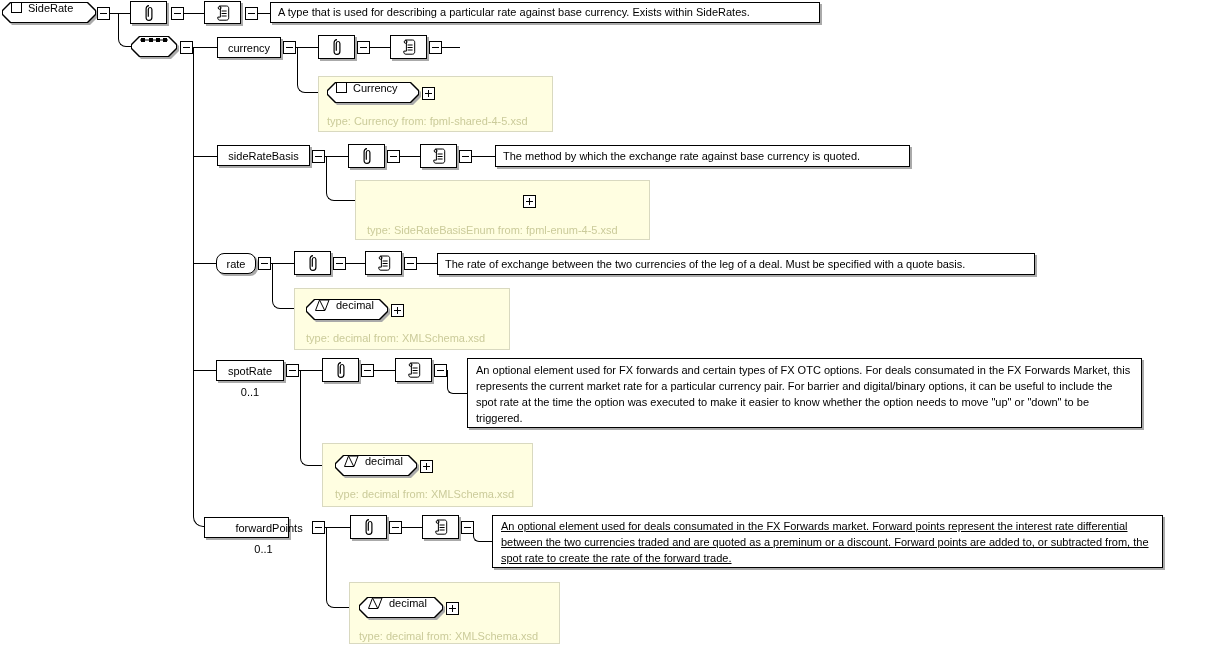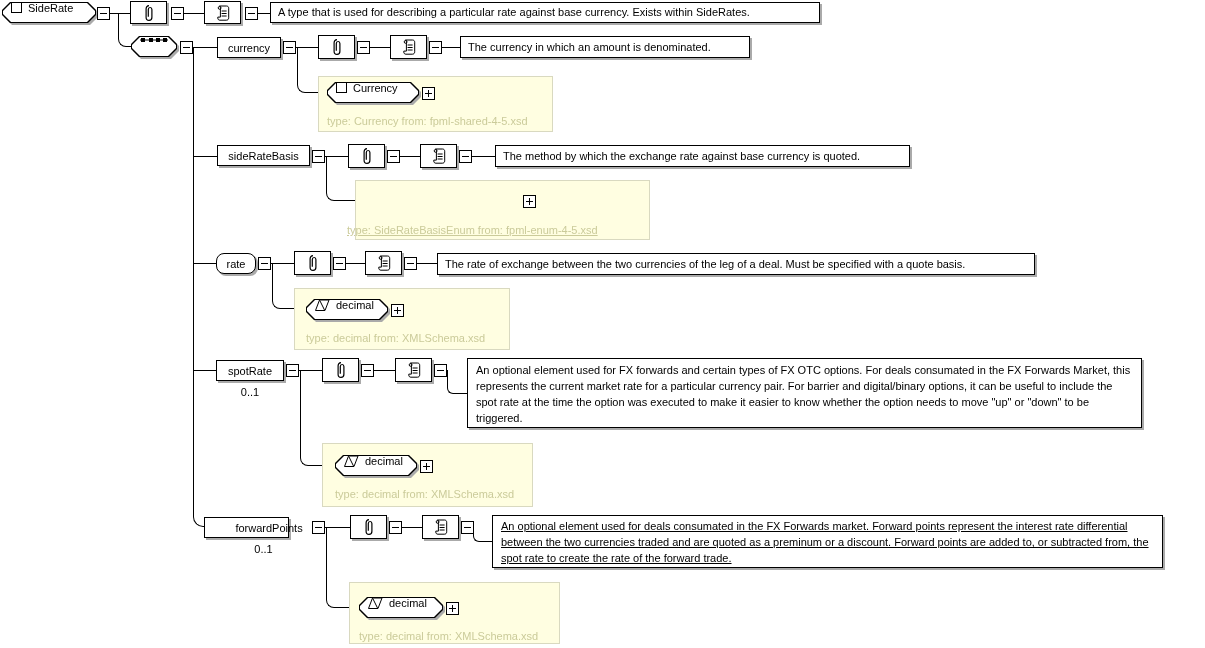--- a/index.html
+++ b/index.html
@@ -116,23 +116,20 @@
     <svg width="15" height="18" viewBox="0 0 15 18">
       <path d="M4.5 2 h7 c1.4 0 2.2 1 2.2 2.2 v9.6 c0 1.6 -1 2.4 -2.4 2.4 h-6.4 c-1.3 0 -2.1 -0.8 -2.1 -2.1 v-1 h2.6 V4.2 c0 -1.2 -0.3 -2.2 -0.9 -2.2 z" fill="#fff" stroke="#000" stroke-width="1"></path>
       <circle cx="4.6" cy="3.9" r="1.4" fill="none" stroke="#000" stroke-width="1"></circle>
       <line x1="6.6" y1="7" x2="11.6" y2="7" stroke="#000" stroke-width="1"></line>
       <line x1="6.6" y1="9.5" x2="11.6" y2="9.5" stroke="#000" stroke-width="1"></line>
       <line x1="6.6" y1="12" x2="11.6" y2="12" stroke="#000" stroke-width="1"></line>
     </svg>
   </div>
   <div class="toggle" style="left:429px;top:41px;"></div>
   <div class="hline" style="left:442px;top:47px;width:18px;"></div>
-  <div class="box docbox" style="left:460px;top:36px;width:290px;height:22px;">
-    <span>The currency in which an amount is denominated.</span>
-  </div>
   <div class="lcon" style="left:297px;top:47px;width:30px;height:46px;"></div>
   <div class="typebox" style="left:318px;top:76px;width:235px;height:56px;"></div>
   <div class="oct" style="left:327px;top:82px;width:92px;height:21px;">
     <div class="sh"></div>
       <div class="bd"></div>
       <div class="fl"></div>
     <div class="ct">
       <span class="sq-icon"></span>
       <span>Currency</span>
     </div>
@@ -162,21 +159,21 @@
     </svg>
   </div>
   <div class="toggle" style="left:459px;top:150px;"></div>
   <div class="hline" style="left:472px;top:156px;width:23px;"></div>
   <div class="box docbox" style="left:495px;top:145px;width:415px;height:22px;">
     <span>The method by which the exchange rate against base currency is quoted.</span>
   </div>
   <div class="lcon" style="left:326px;top:156px;width:41px;height:45px;"></div>
   <div class="typebox" style="left:355px;top:180px;width:295px;height:60px;"></div>
   <div class="toggle plus" style="left:523px;top:195px;"></div>
-  <div class="caption" style="left:347px;top:224px;text-decoration:underline;">type: SideRateBasisEnum from: fpml-enum-4-5.xsd</div>
+  <div class="caption" style="left:367px;top:224px;">type: SideRateBasisEnum from: fpml-enum-4-5.xsd</div>
 
   <div class="box elem" style="left:216px;top:253px;width:40px;height:21px;border-radius:8px;">
     <span>rate</span>
   </div>
   <div class="toggle" style="left:258px;top:257px;"></div>
   <div class="hline" style="left:271px;top:263px;width:23px;"></div>
   <div class="box iconbox" style="left:294px;top:251px;width:37px;height:24px;">
     <svg width="14" height="18" viewBox="0 0 14 18">
       <path d="M7 1.6 C5 1.6 4.1 3 4.1 4.7 L4.1 13.2 C4.1 15.2 5.3 16.4 7 16.4 C8.7 16.4 9.9 15.2 9.9 13.2 L9.9 5.4 C9.9 4.2 9 3.5 8.1 3.5 C7.2 3.5 6.3 4.2 6.3 5.4 L6.3 12.8" fill="none" stroke="#000" stroke-width="1.2"></path>
     </svg>

